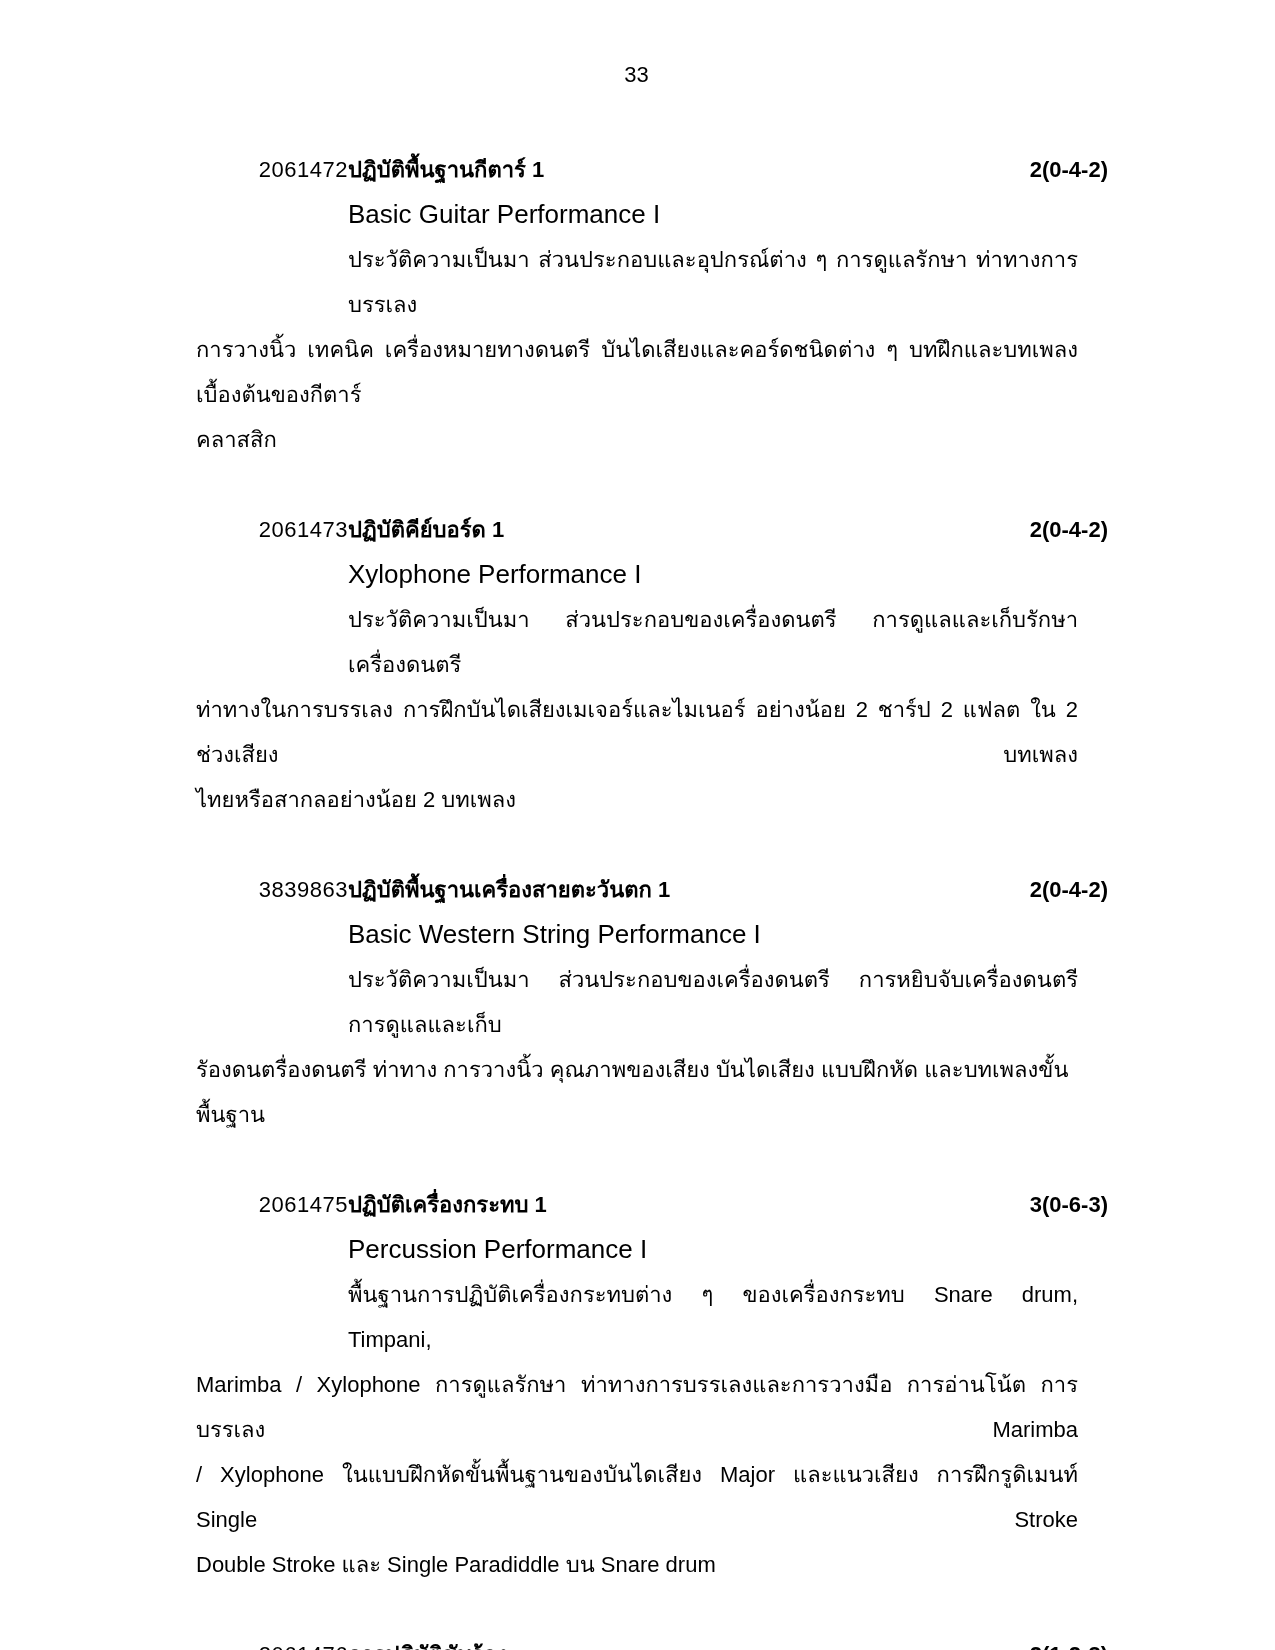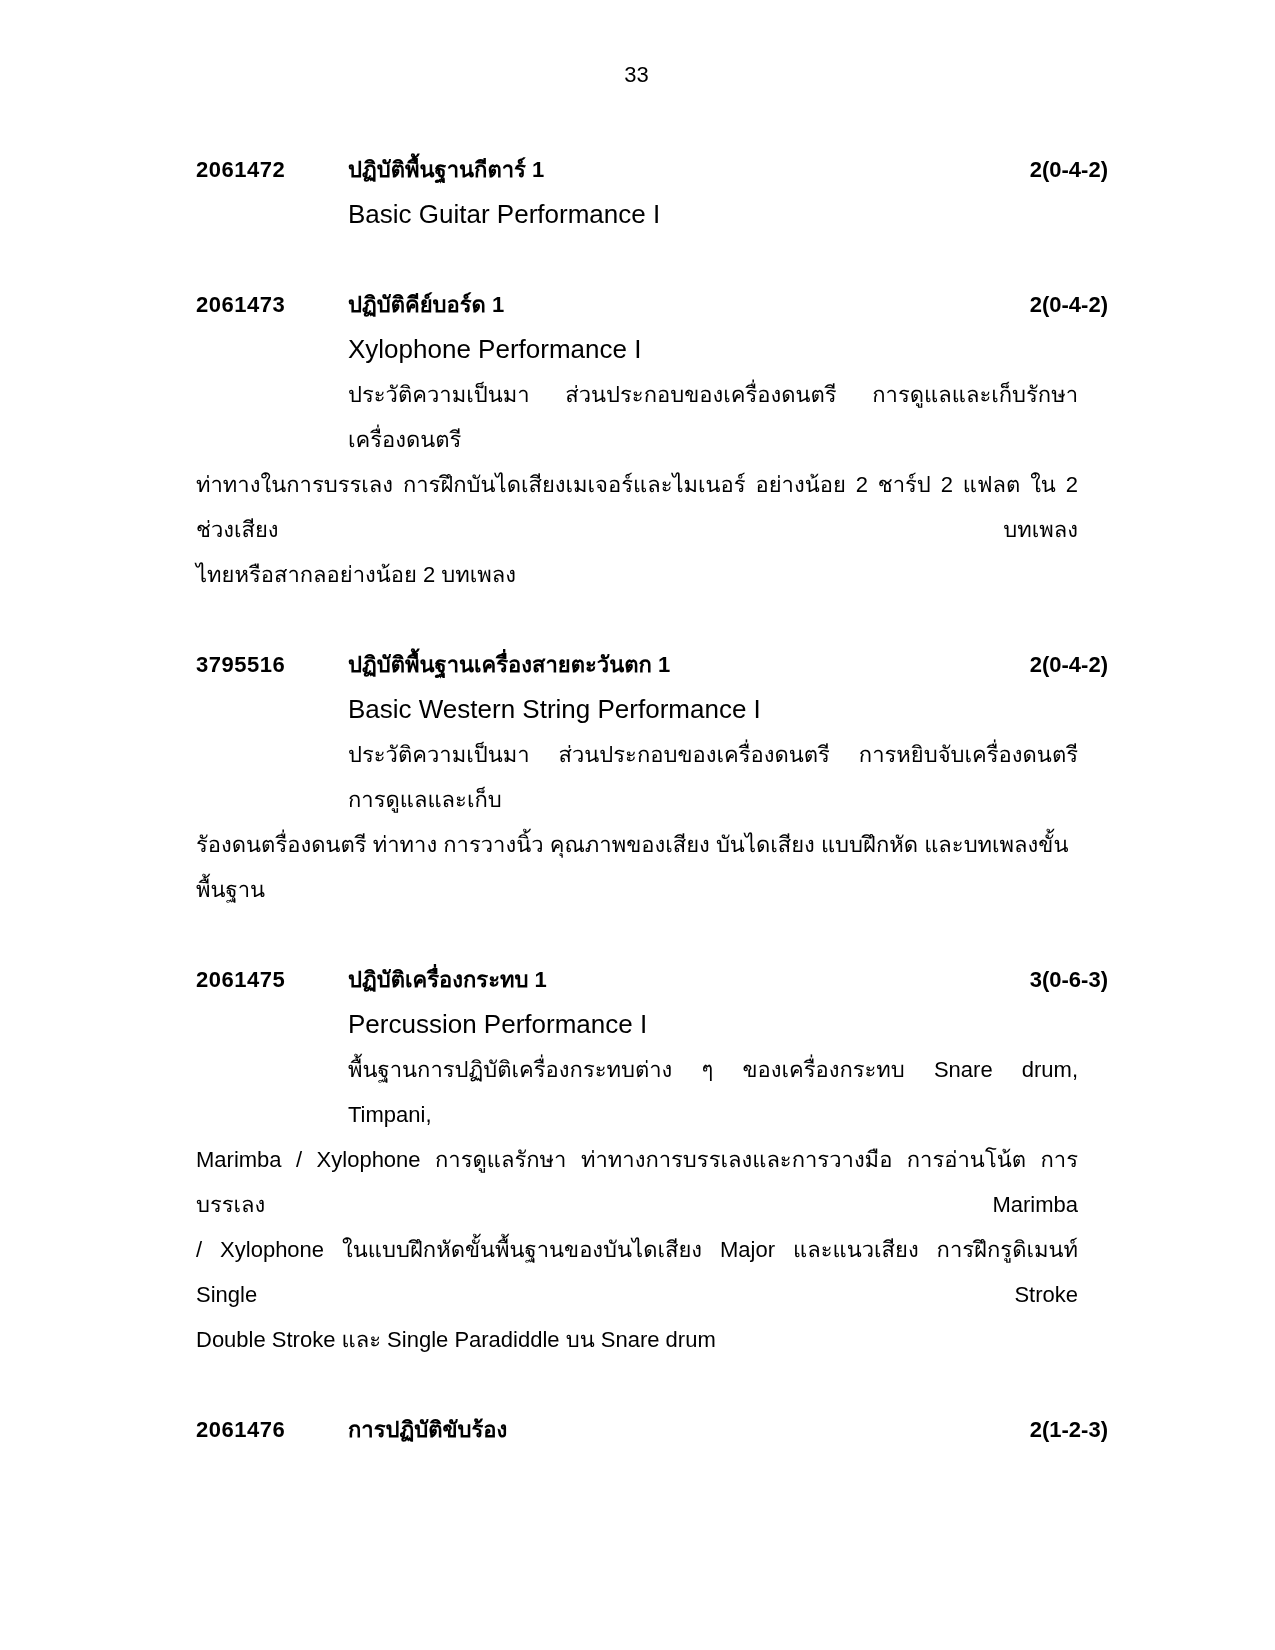--- a/index.html
+++ b/index.html
@@ -28,22 +28,23 @@
   .course:first-of-type { margin-top: 0; }
   .course-header {
     display: flex;
     align-items: baseline;
     font-size: 22px;
     line-height: 45px;
   }
   .course-code {
     width: 152px;
     flex: 0 0 152px;
-    font-weight: bold;
+    font-weight: normal;
     letter-spacing: 0.5px;
+    text-align: right;
   }
   .course-title-th {
     flex: 1 1 auto;
     font-weight: bold;
   }
   .course-credit {
     font-weight: bold;
     white-space: nowrap;
   }
   .course-title-en {
@@ -68,39 +69,44 @@
 
   <div class="page-number">33</div>
 
   <div class="course">
     <div class="course-header">
       <span class="course-code">2061472</span>
       <span class="course-title-th">ปฏิบัติพื้นฐานกีตาร์ 1</span>
       <span class="course-credit">2(0-4-2)</span>
     </div>
     <div class="course-title-en">Basic Guitar Performance I</div>
+    <div class="desc">
+      <div class="desc-line first just">ประวัติความเป็นมา ส่วนประกอบและอุปกรณ์ต่าง ๆ การดูแลรักษา ท่าทางการบรรเลง</div>
+      <div class="desc-line just">การวางนิ้ว เทคนิค เครื่องหมายทางดนตรี บันไดเสียงและคอร์ดชนิดต่าง ๆ บทฝึกและบทเพลงเบื้องต้นของกีตาร์</div>
+      <div class="desc-line">คลาสสิก</div>
+    </div>
   </div>
 
   <div class="course">
     <div class="course-header">
       <span class="course-code">2061473</span>
       <span class="course-title-th">ปฏิบัติคีย์บอร์ด 1</span>
       <span class="course-credit">2(0-4-2)</span>
     </div>
     <div class="course-title-en">Xylophone Performance I</div>
     <div class="desc">
       <div class="desc-line first just">ประวัติความเป็นมา ส่วนประกอบของเครื่องดนตรี การดูแลและเก็บรักษาเครื่องดนตรี</div>
       <div class="desc-line just">ท่าทางในการบรรเลง การฝึกบันไดเสียงเมเจอร์และไมเนอร์ อย่างน้อย 2 ชาร์ป 2 แฟลต ใน 2 ช่วงเสียง บทเพลง</div>
       <div class="desc-line">ไทยหรือสากลอย่างน้อย 2 บทเพลง</div>
     </div>
   </div>
 
   <div class="course">
     <div class="course-header">
-      <span class="course-code">3795516</span>
+      <span class="course-code">3839863</span>
       <span class="course-title-th">ปฏิบัติพื้นฐานเครื่องสายตะวันตก 1</span>
       <span class="course-credit">2(0-4-2)</span>
     </div>
     <div class="course-title-en">Basic Western String Performance I</div>
     <div class="desc">
       <div class="desc-line first just">ประวัติความเป็นมา ส่วนประกอบของเครื่องดนตรี การหยิบจับเครื่องดนตรี การดูแลและเก็บ</div>
       <div class="desc-line">รัองดนตรื่องดนตรี ท่าทาง การวางนิ้ว คุณภาพของเสียง บันไดเสียง แบบฝึกหัด และบทเพลงขั้นพื้นฐาน</div>
     </div>
   </div>
 

